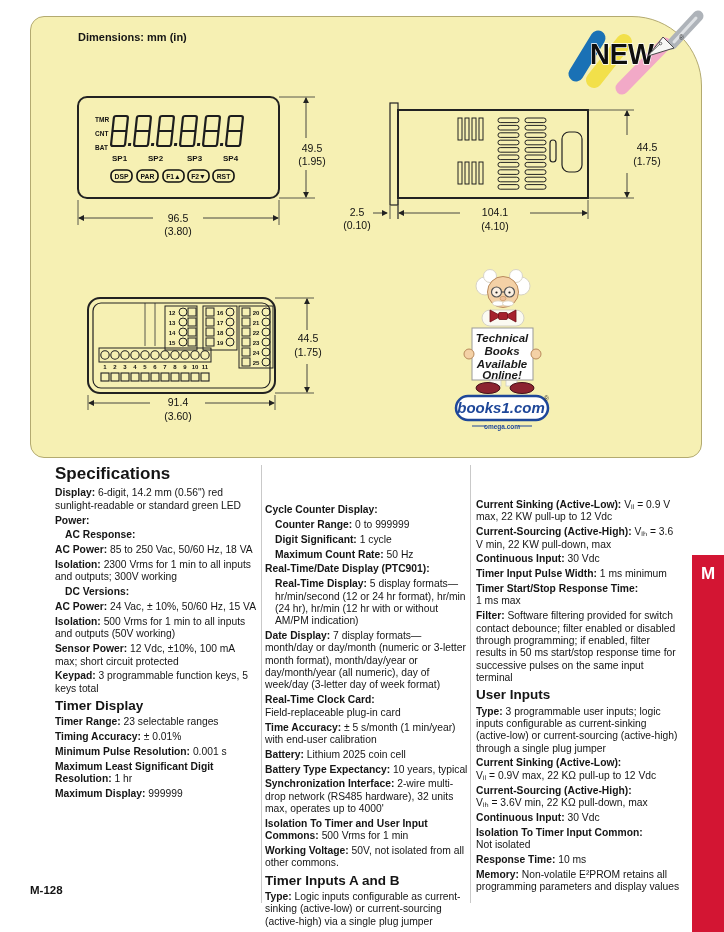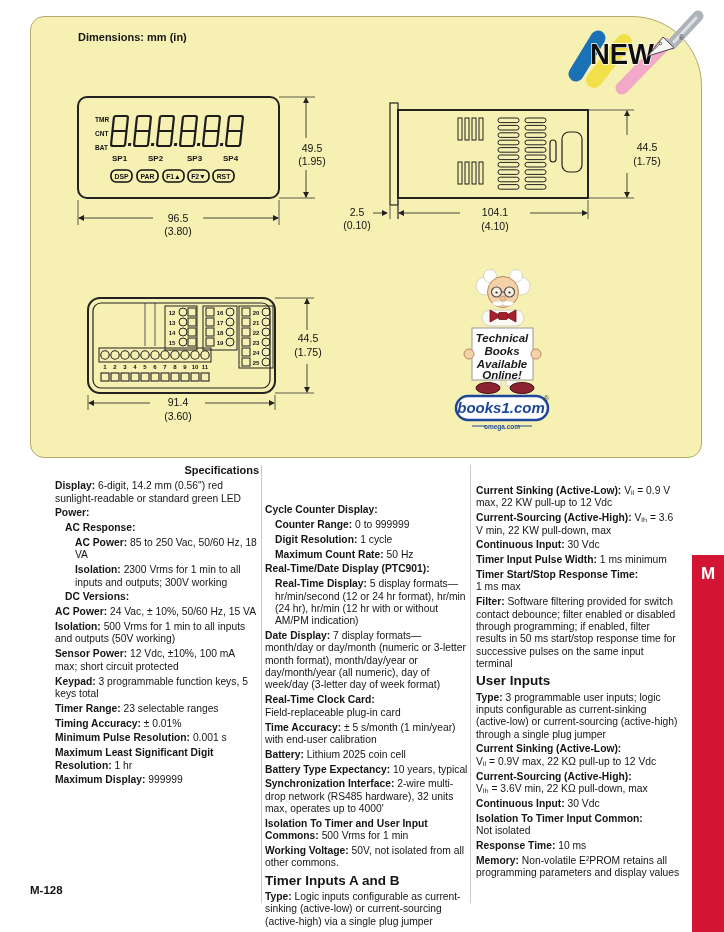--- a/index.html
+++ b/index.html
@@ -25,23 +25,23 @@
   .signt{font:italic bold 11.5px "Liberation Sans",sans-serif;fill:#1a1a1a;text-anchor:middle;}
   .logot{font:italic bold 15px "Liberation Sans",sans-serif;fill:#1e4799;text-anchor:middle;}
   .omegat{font:bold 6.5px "Liberation Sans",sans-serif;fill:#1e4799;text-anchor:middle;}
   .regt{font:6.5px "Liberation Sans",sans-serif;fill:#333;}
   .newt{font:900 30px "Liberation Sans",sans-serif;fill:#0e0e0e;stroke:#ffffff;stroke-width:1.3;
         paint-order:stroke;}
   
   .spec-col{position:absolute;width:204px;font-size:10.3px;line-height:1.2;color:#151515;}
   .spec-item{margin:0 0 2.5px 0;}
   .spec-item b{font-weight:bold;}
-  .ind0{margin-left:0;} .ind1{margin-left:10px;} .ind2{margin-left:20px;}
+  .ind0{margin-left:0;} .ind1{margin-left:10px;} .ind2{}
   .spec-h{font-weight:bold;font-size:13.5px;margin:3px 0 2px 0;}
-  .spec-h-big{font-size:11px;margin:0 0 3px 0;text-align:right;}
+  .spec-h-big{font-size:17px;margin:0 0 3px 0;}
   .colrule{position:absolute;width:1px;background:#c9c9c9;top:465px;height:438px;}
   
   #mtab{right:0;top:555px;width:32px;height:377px;}
   #mtab span{display:block;margin-top:9px;text-align:center;color:#fff;font-weight:bold;font-size:17px;}
   #pagenum{left:30px;top:884px;width:664px;font-weight:bold;font-size:11.5px;}
 </style>
 </head>
 <body>
 
 <div id="page">
@@ -343,45 +343,46 @@
       <p class="spec-item ind0"><b>Display:</b> 6-digit, 14.2 mm (0.56") red sunlight-readable or standard green LED</p>
       <p class="spec-item ind0"><b>Power:</b></p>
       <p class="spec-item ind1"><b>AC Response:</b></p>
       <p class="spec-item ind2"><b>AC Power:</b> 85 to 250 Vac, 50/60 Hz, 18 VA</p>
       <p class="spec-item ind2"><b>Isolation:</b> 2300 Vrms for 1 min to all inputs and outputs; 300V working</p>
       <p class="spec-item ind1"><b>DC Versions:</b></p>
       <p class="spec-item ind0"><b>AC Power:</b> 24 Vac, ± 10%, 50/60 Hz, 15 VA</p>
       <p class="spec-item ind0"><b>Isolation:</b> 500 Vrms for 1 min to all inputs and outputs (50V working)</p>
       <p class="spec-item ind0"><b>Sensor Power:</b> 12 Vdc, ±10%, 100 mA max; short circuit protected</p>
       <p class="spec-item ind0"><b>Keypad:</b> 3 programmable function keys, 5 keys total</p>
+      <div class="spec-h">Timer Display</div>
       <p class="spec-item ind0"><b>Timer Range:</b> 23 selectable ranges</p>
       <p class="spec-item ind0"><b>Timing Accuracy:</b> ± 0.01%</p>
       <p class="spec-item ind0"><b>Minimum Pulse Resolution:</b> 0.001 s</p>
       <p class="spec-item ind0"><b>Maximum Least Significant Digit Resolution:</b> 1 hr</p>
       <p class="spec-item ind0"><b>Maximum Display:</b> 999999</p>
     </div>
   <div class="spec-col" style="left:265px;top:464px;margin-top:40px;">
       <p class="spec-item ind0"><b>Cycle Counter Display:</b></p>
       <p class="spec-item ind1"><b>Counter Range:</b> 0 to 999999</p>
-      <p class="spec-item ind1"><b>Digit Resolution:</b> 1 cycle</p>
+      <p class="spec-item ind1"><b>Digit Significant:</b> 1 cycle</p>
       <p class="spec-item ind1"><b>Maximum Count Rate:</b> 50 Hz</p>
       <p class="spec-item ind0"><b>Real-Time/Date Display (PTC901):</b></p>
       <p class="spec-item ind1"><b>Real-Time Display:</b> 5 display formats—hr/min/second (12 or 24 hr format), hr/min (24 hr), hr/min (12 hr with or without AM/PM indication)</p>
       <p class="spec-item ind0"><b>Date Display:</b> 7 display formats—month/day or day/month (numeric or 3-letter month format), month/day/year or day/month/year (all numeric), day of week/day (3-letter day of week format)</p>
       <p class="spec-item ind0"><b>Real-Time Clock Card:</b><br> Field-replaceable plug-in card</p>
       <p class="spec-item ind0"><b>Time Accuracy:</b> ± 5 s/month (1 min/year) with end-user calibration</p>
       <p class="spec-item ind0"><b>Battery:</b> Lithium 2025 coin cell</p>
       <p class="spec-item ind0"><b>Battery Type Expectancy:</b> 10 years, typical</p>
       <p class="spec-item ind0"><b>Synchronization Interface:</b> 2-wire multi-drop network (RS485 hardware), 32 units max, operates up to 4000'</p>
       <p class="spec-item ind0"><b>Isolation To Timer and User Input Commons:</b> 500 Vrms for 1 min</p>
       <p class="spec-item ind0"><b>Working Voltage:</b> 50V, not isolated from all other commons.</p>
       <div class="spec-h">Timer Inputs A and B</div>
       <p class="spec-item ind0"><b>Type:</b> Logic inputs configurable as current-sinking (active-low) or current-sourcing (active-high) via a single plug jumper</p>
     </div>
-  <div class="spec-col" style="left:476px;top:485px;">
+  <div class="spec-col" style="left:476px;top:499px;">
       <p class="spec-item ind0"><b>Current Sinking (Active-Low):</b> Vᵢₗ = 0.9 V max, 22 KW pull-up to 12 Vdc</p>
       <p class="spec-item ind0"><b>Current-Sourcing (Active-High):</b> Vᵢₕ = 3.6 V min, 22 KW pull-down, max</p>
       <p class="spec-item ind0"><b>Continuous Input:</b> 30 Vdc</p>
       <p class="spec-item ind0"><b>Timer Input Pulse Width:</b> 1 ms minimum</p>
       <p class="spec-item ind0"><b>Timer Start/Stop Response Time:</b><br> 1 ms max</p>
       <p class="spec-item ind0"><b>Filter:</b> Software filtering provided for switch contact debounce; filter enabled or disabled through programming; if enabled, filter results in 50 ms start/stop response time for successive pulses on the same input terminal</p>
       <div class="spec-h">User Inputs</div>
       <p class="spec-item ind0"><b>Type:</b> 3 programmable user inputs; logic inputs configurable as current-sinking (active-low) or current-sourcing (active-high) through a single plug jumper</p>
       <p class="spec-item ind0"><b>Current Sinking (Active-Low):</b><br> Vᵢₗ = 0.9V max, 22 KΩ pull-up to 12 Vdc</p>
       <p class="spec-item ind0"><b>Current-Sourcing (Active-High):</b><br> Vᵢₕ = 3.6V min, 22 KΩ pull-down, max</p>

